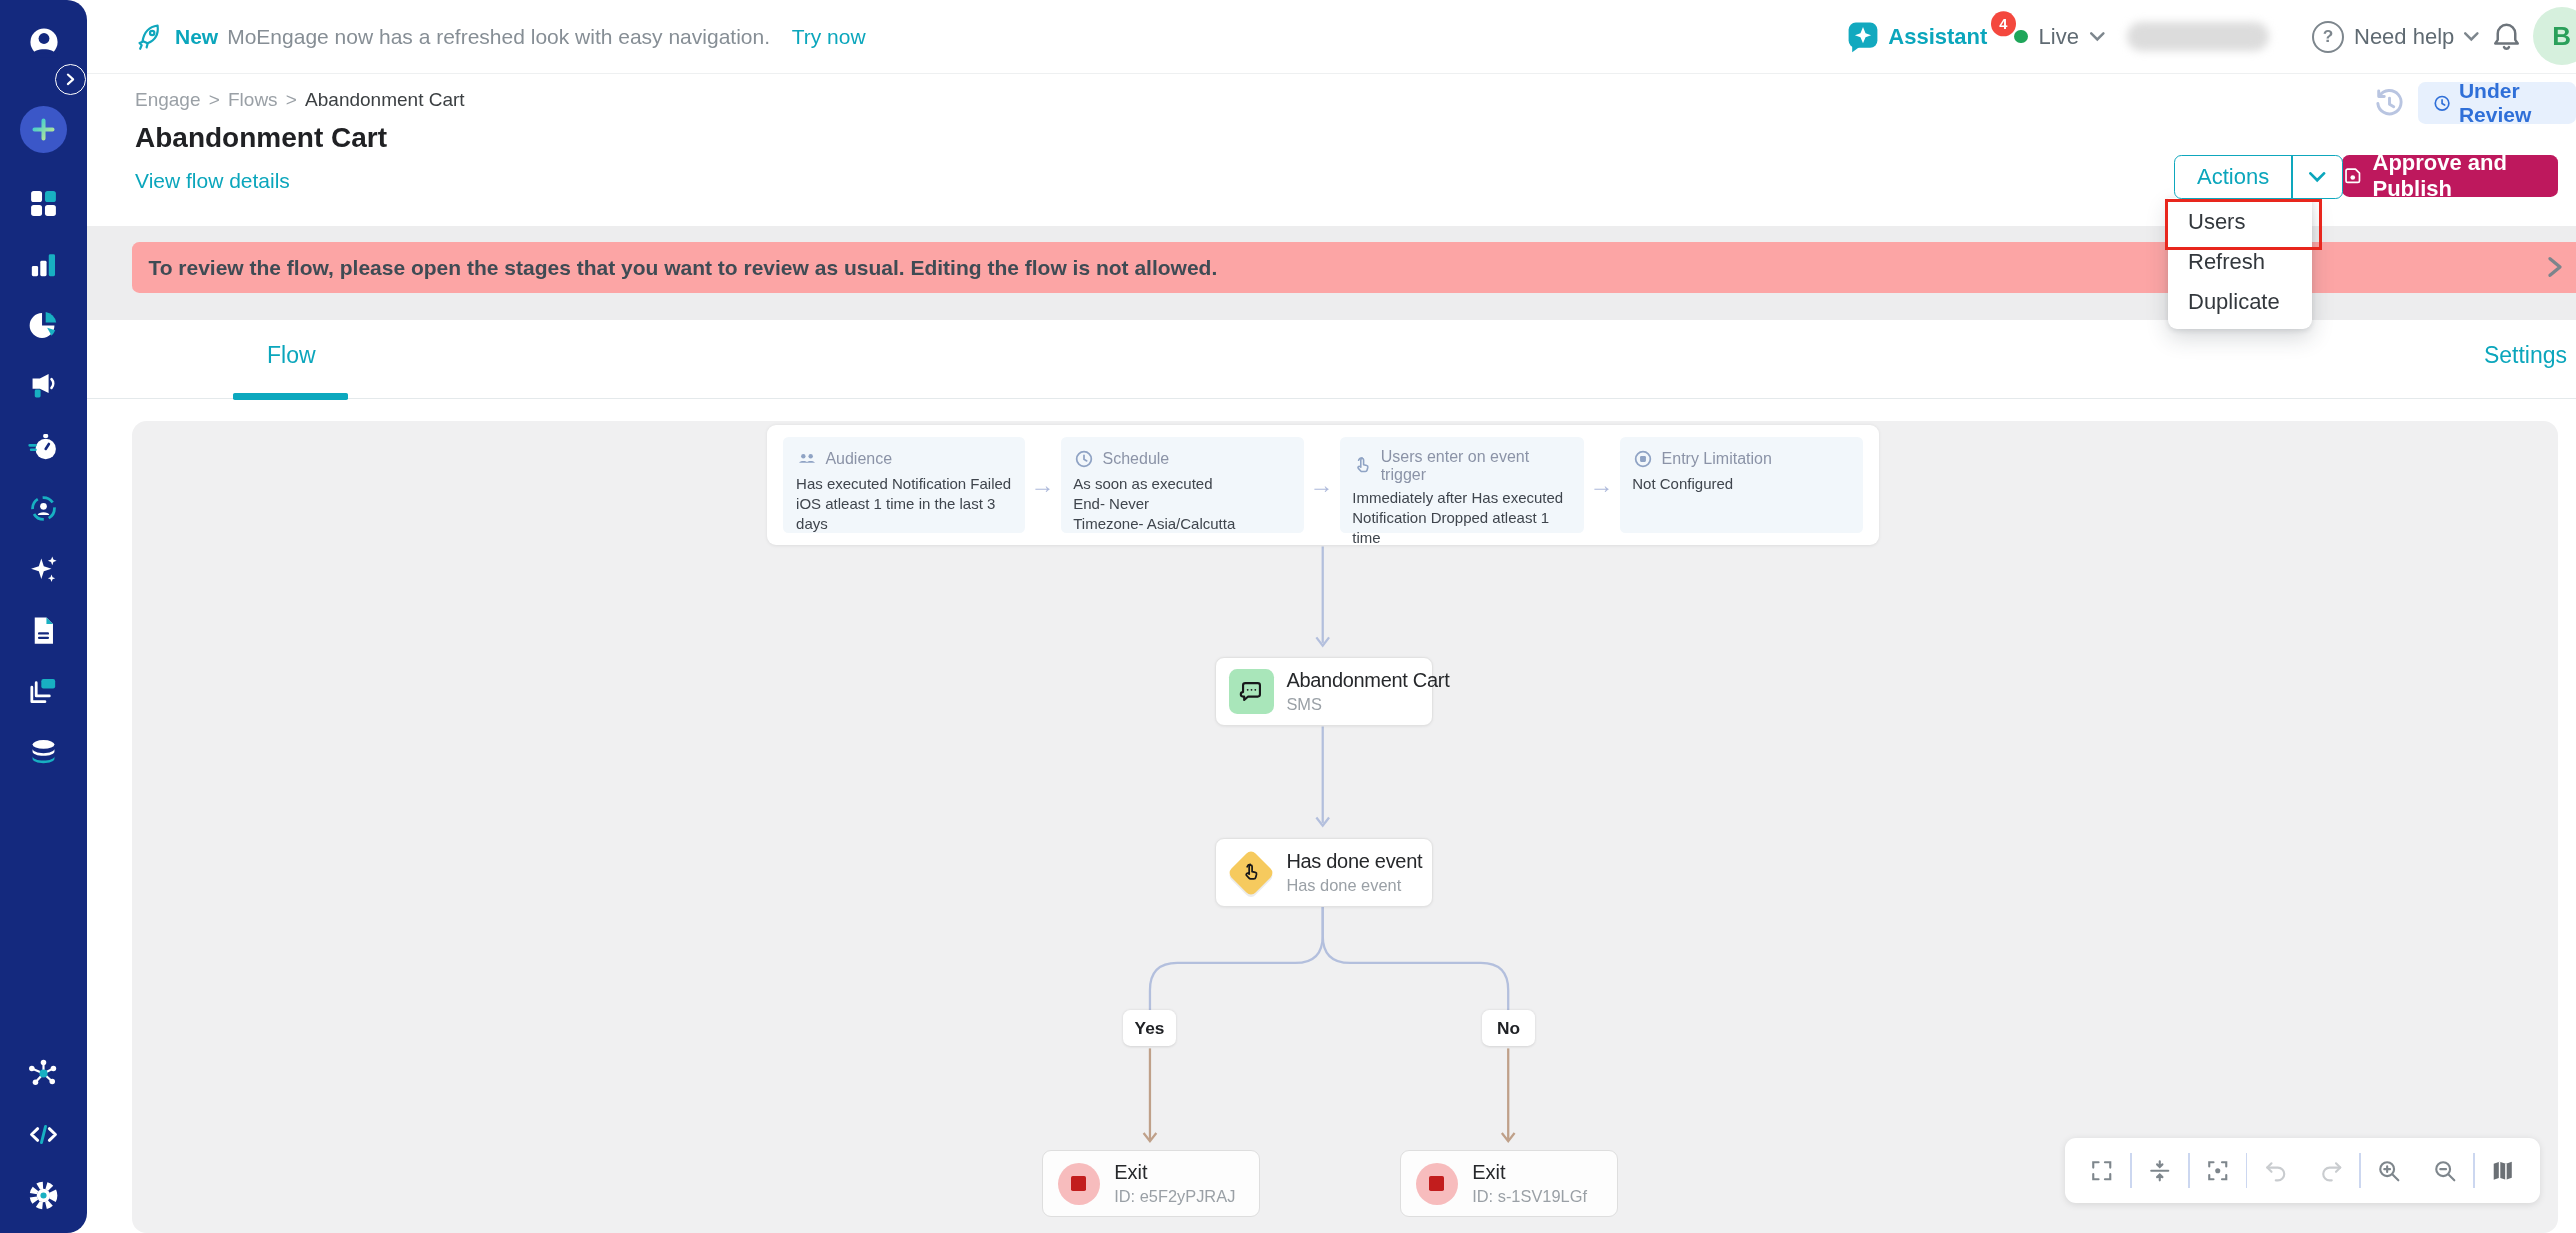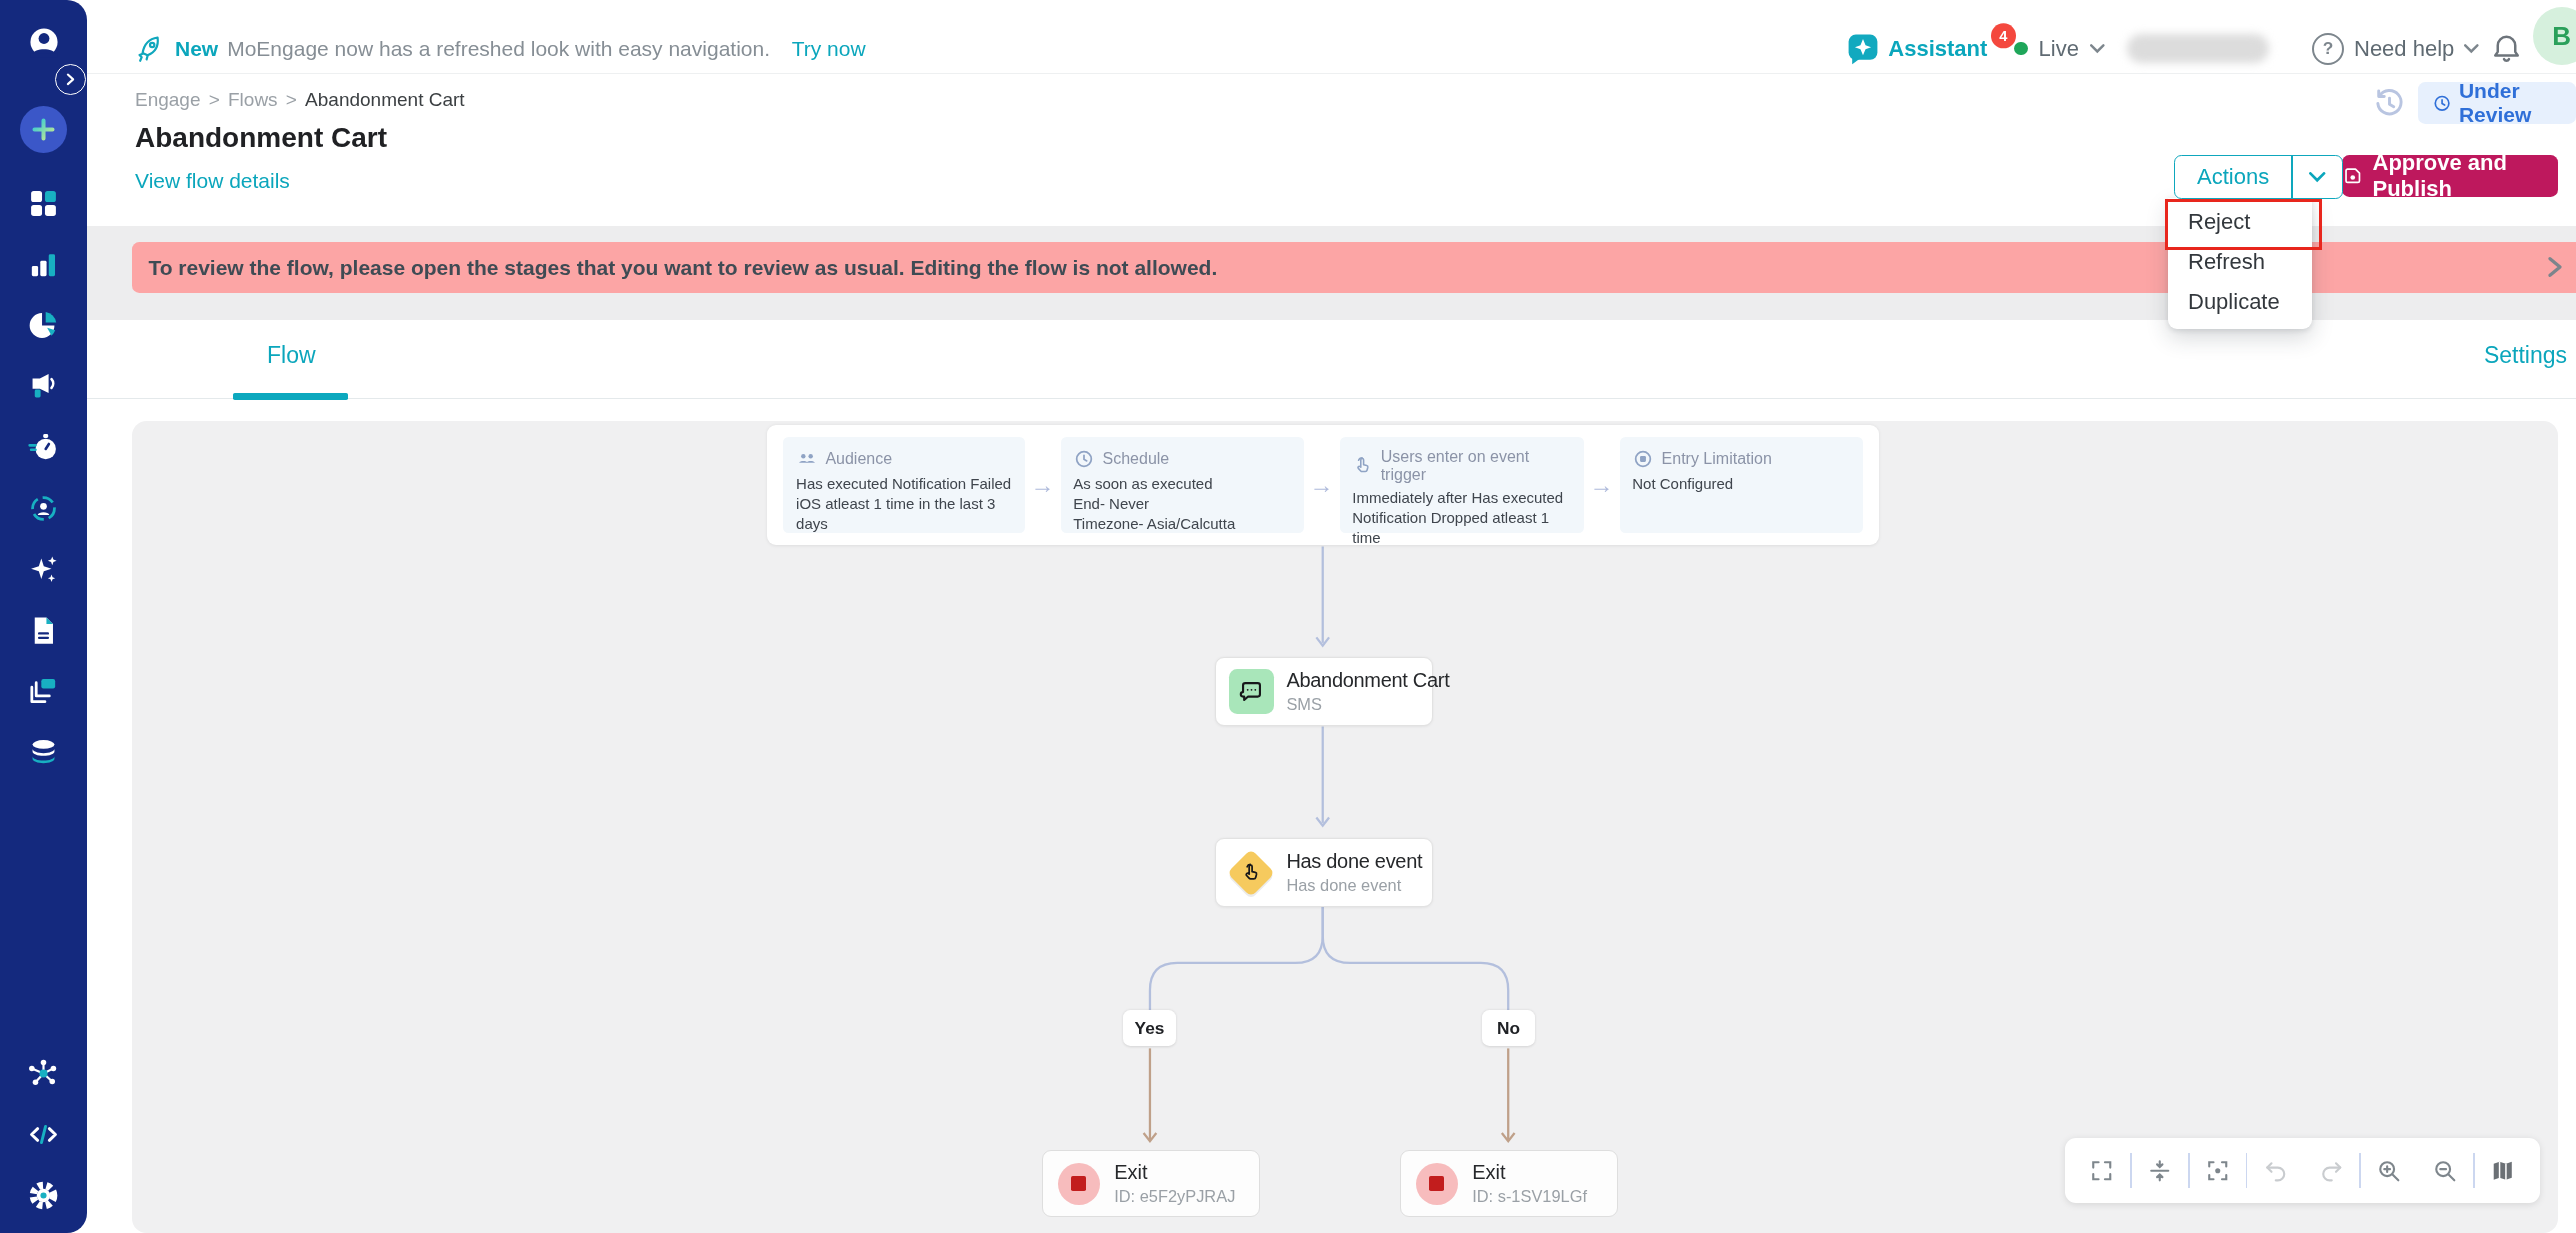--- a/index.html
+++ b/index.html
@@ -4,21 +4,21 @@
 <style>
   html,body{margin:0;padding:0;}
   body{
     width:2576px;height:1233px;position:relative;overflow:hidden;
     background:#ffffff;font-family:"Liberation Sans",sans-serif;
     -webkit-font-smoothing:antialiased;color:#3c4043;
   }
   svg{display:block}
   
   .topbar{position:absolute;left:0;right:0;top:0;height:73px;background:#fff;border-bottom:0.9px solid #eef0f1;z-index:6;}
-  .topbar .abs{position:absolute;top:12px;height:73px;display:flex;align-items:center;gap:9px;text-align:right;}
+  .topbar .abs{position:absolute;top:0;height:73px;display:flex;align-items:center;gap:9px;text-align:right;}
   .announce-new{color:#0ba6bc;font-weight:700;font-size:21px;}
   .announce-text{color:#868e95;font-size:21px;}
   .announce-cta{color:#0ba6bc;font-size:21px;font-weight:500;cursor:pointer;}
   .assistant-label{color:#0ba6bc;font-size:22px;font-weight:600;}
   .badge-red{min-width:24.6px;height:24.6px;border-radius:50%;background:#f4483e;color:#fff;font-size:14.6px;font-weight:700;
     display:flex;align-items:center;justify-content:center;transform:translateY(-12.7px);margin-left:-3.6px;}
   .live-dot{width:13.6px;height:13.6px;border-radius:50%;background:#1fa65a;}
   .menu-gray{color:#5f6a72;font-size:22px;}
   .blur-pill{width:142px;height:29px;border-radius:16.4px;background:#dcdcdc;filter:blur(4.5px);}
   .qmark{width:28px;height:28px;border-radius:50%;border:2.3px solid #7d868d;color:#7d868d;
@@ -199,21 +199,21 @@
 
 <div class="approve-btn">
   <svg width="25.5" height="25.5" viewBox="0 0 24 24" fill="none" stroke="#fff" stroke-width="1.9" stroke-linejoin="round">
     <path d="M4.5 6.2A1.7 1.7 0 0 1 6.2 4.5H15l4.5 4.5v8.8a1.7 1.7 0 0 1-1.7 1.7H6.2a1.7 1.7 0 0 1-1.7-1.7z"></path>
     <circle cx="12" cy="14" r="2.6" fill="#fff" stroke="none"></circle>
   </svg>
   <span>Approve and Publish</span>
 </div>
 
 <div class="dropdown">
-  <div class="dd-item">Reject</div>
+  <div class="dd-item">Users</div>
   <div class="dd-item">Refresh</div>
   <div class="dd-item">Duplicate</div>
 </div>
 <div class="reject-box"></div>
 
 <div class="gray-band"></div>
 <div class="info-banner">
   <span class="txt">To review the flow, please open the stages that you want to review as usual. Editing the flow is not allowed.</span>
   <span class="banner-chev">
     <svg width="20" height="24" viewBox="0 0 12 14">

